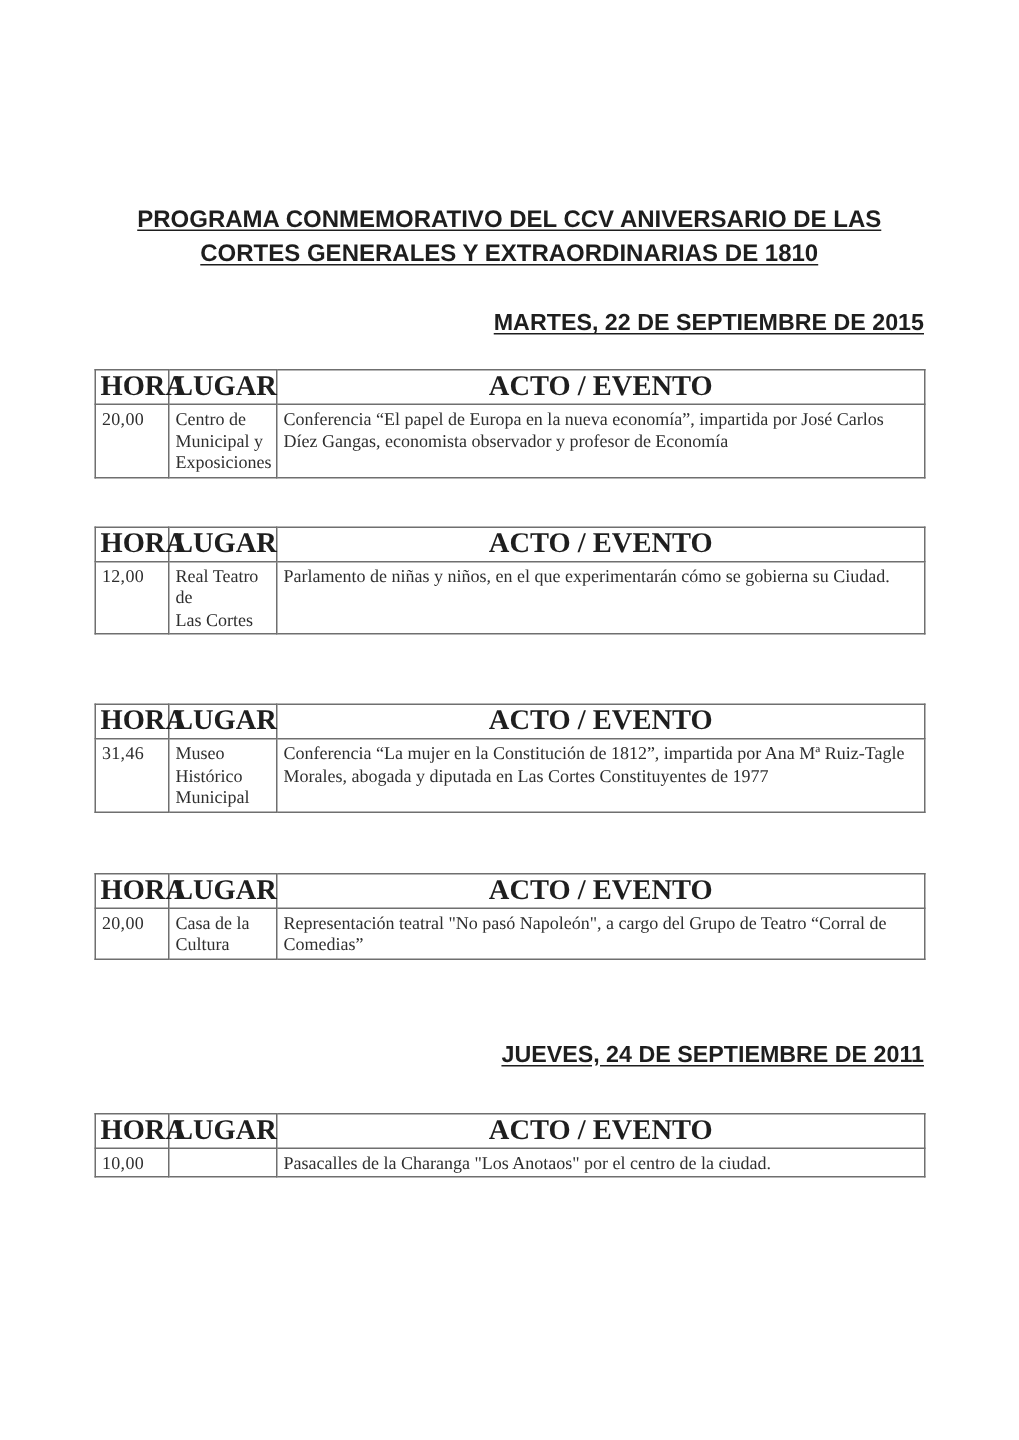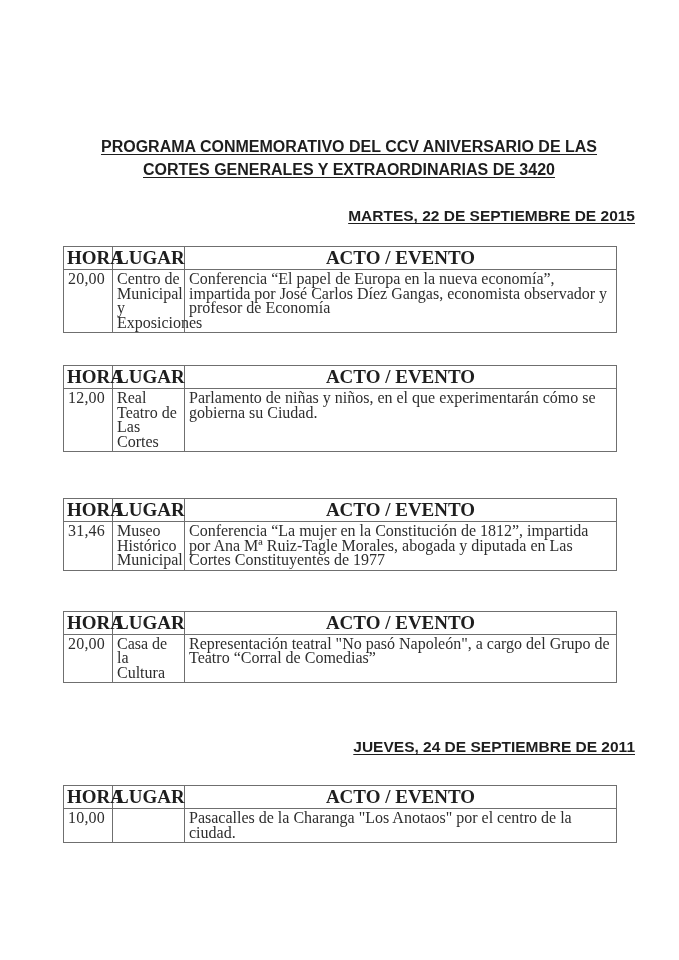--- a/index.html
+++ b/index.html
@@ -10,21 +10,21 @@
   }
   html,body{margin:0;padding:0;background:var(--paper);}
   body{
     width:679px;height:960px;
     font-family:"Liberation Serif",serif;
     color:var(--body-ink);
   }
   .page{
     box-sizing:border-box;
     width:679px;height:948px;
-    padding:135px 44px 0 63px;
+    padding:135px 63px 0 63px;
     background:var(--paper);
     overflow:hidden;
   }
   .doc-title{
     font-family:"Liberation Sans",sans-serif;
     font-weight:bold;
     font-size:16px;
     line-height:23px;
     text-align:center;
     color:var(--ink);
@@ -63,37 +63,37 @@
     font-weight:bold;
     font-size:19px;
     line-height:14px;
     color:var(--ink);
     border:1px solid var(--border);
     padding:4px 3px;
     text-align:center;
   }
   table.evt td{
     border:1px solid var(--border);
-    font-size:16px;
+    font-size:12px;
     line-height:14.5px;
     vertical-align:top;
     padding:2px 3px 2px 4px;
     color:var(--body-ink);
   }
   td.td-lugar{white-space:pre-line;}
   td.td-hora{letter-spacing:0.2px;}
 </style>
 </head>
 <body>
 
 <div class="page">
 
   <div class="doc-title">
     <div class="title-line">PROGRAMA CONMEMORATIVO DEL CCV ANIVERSARIO DE LAS</div>
-    <div class="title-line">CORTES GENERALES Y EXTRAORDINARIAS DE 3420</div>
+    <div class="title-line">CORTES GENERALES Y EXTRAORDINARIAS DE 1810</div>
   </div>
 
   <h2 class="day-heading h-martes">MARTES, 22 DE SEPTIEMBRE DE 2015</h2>
 
   <table class="evt t1">
     <colgroup>
         <col class="c-hora">
         <col class="c-lugar">
         <col class="c-acto">
       </colgroup>

